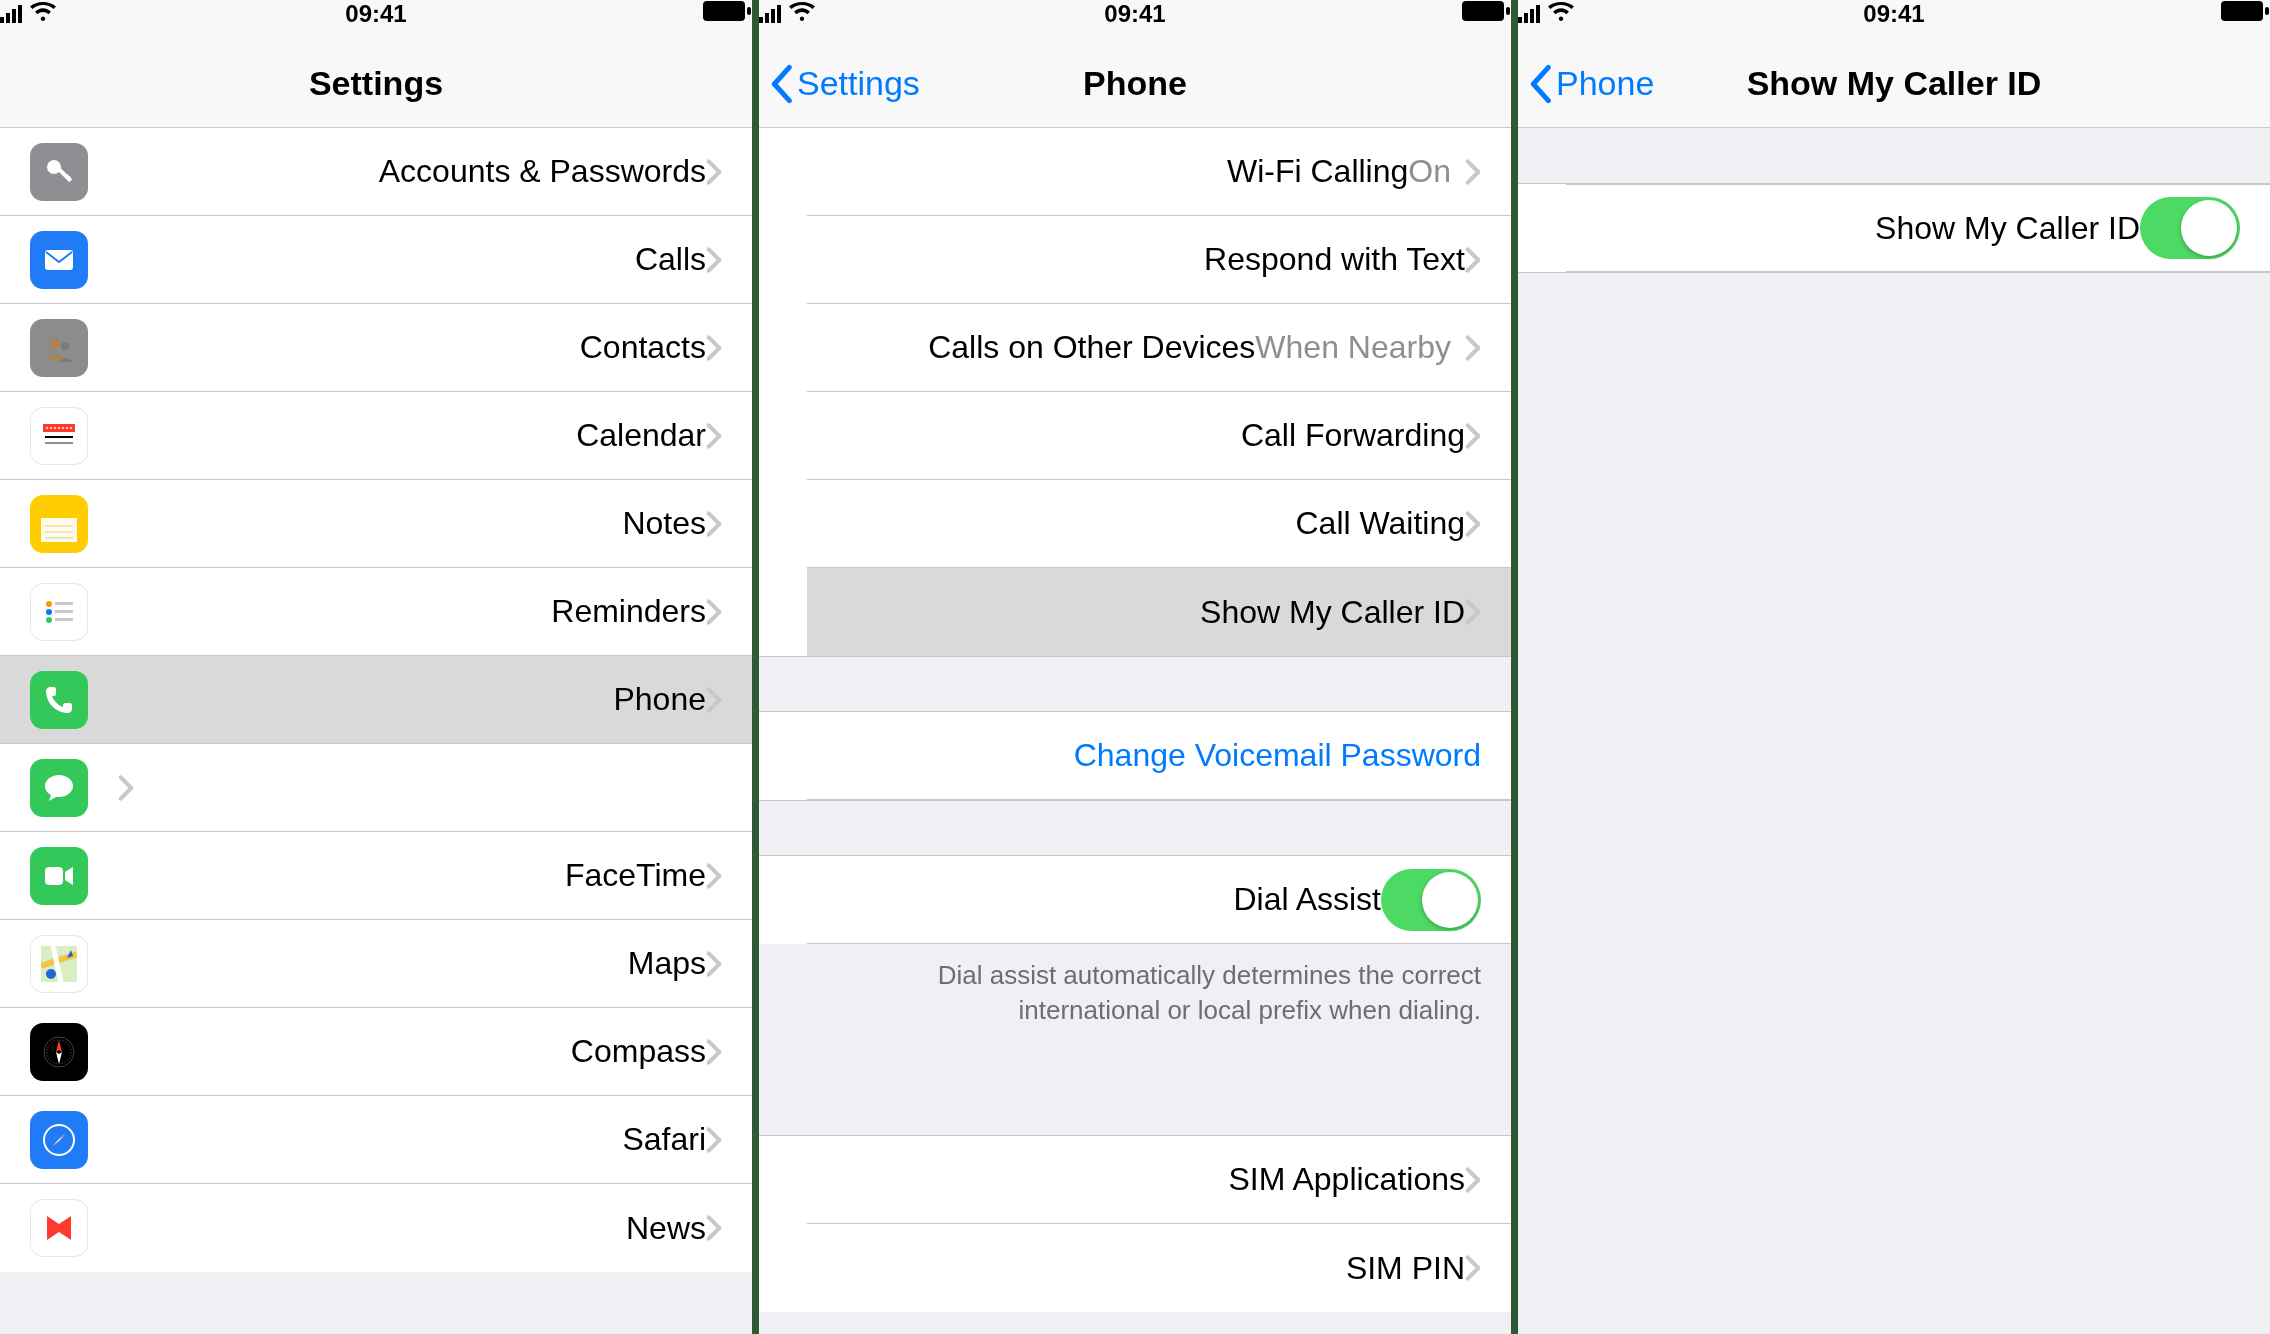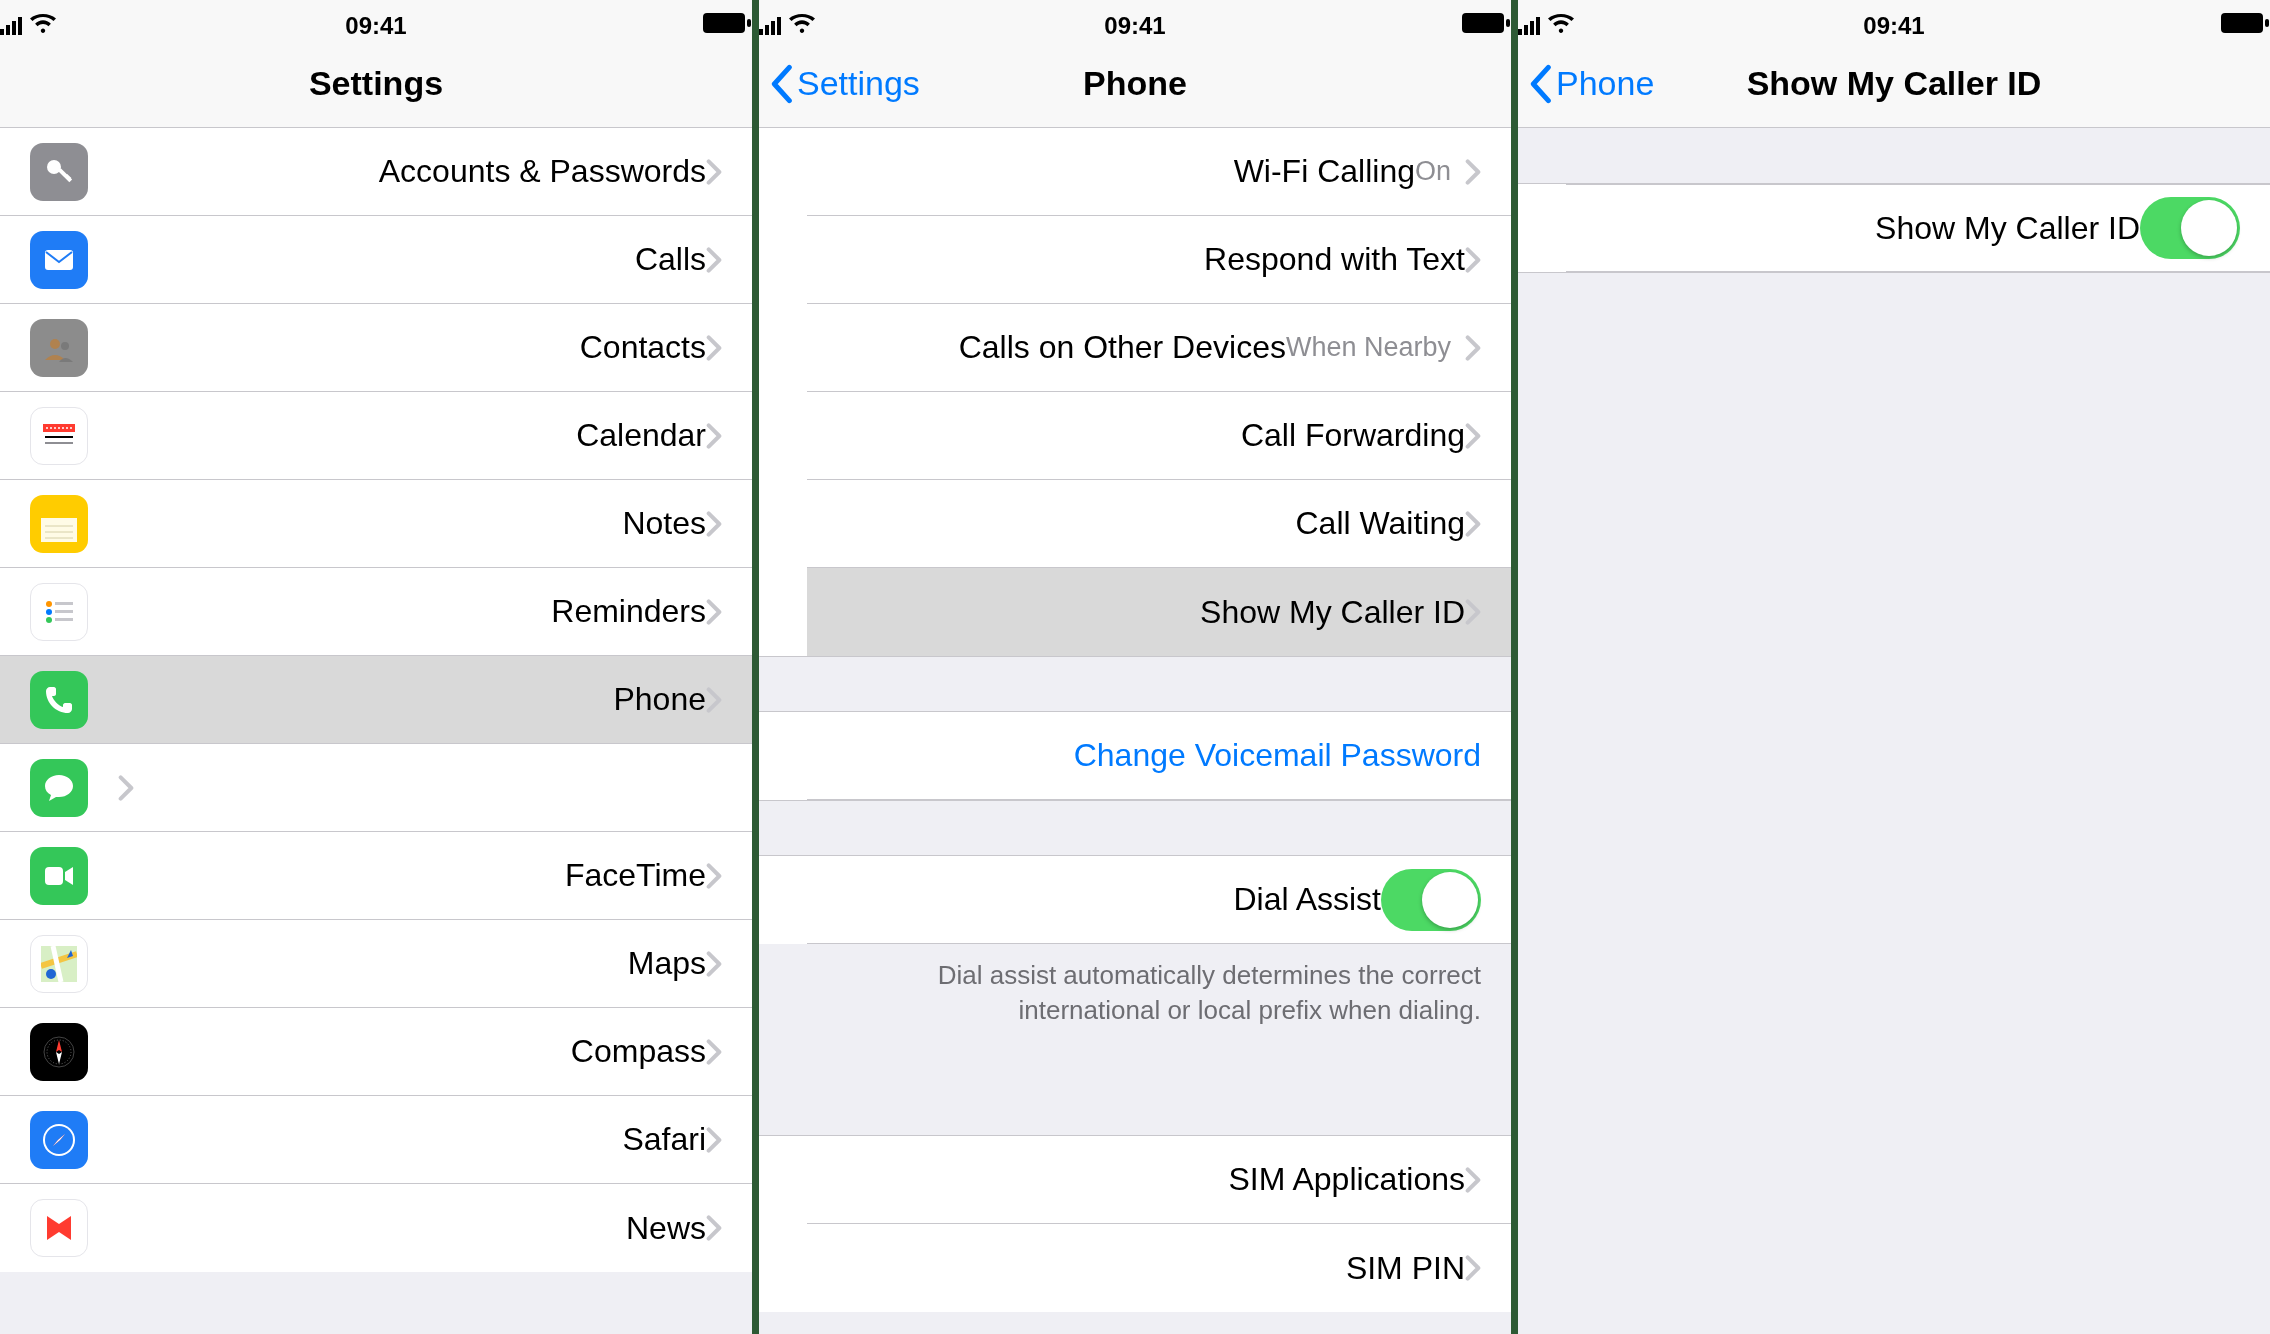--- a/index.html
+++ b/index.html
@@ -13,21 +13,21 @@
     background: #efeff4;
     display: flex;
     flex-direction: column;
     overflow: hidden;
   }
 
   
   .status-bar {
     height: 40px;
     display: flex;
-    align-items: flex-end;
+    align-items: flex-start;
     justify-content: space-between;
     padding: 0 0;
     font-size: 24px;
     font-weight: 600;
     background: #f8f8f8;
     gap: 33px;
   }
   .status-left { display: flex; align-items: center; gap: 8px; }
   .status-center { position: absolute; left: 50%; transform: translateX(-50%);
                    font-weight: 600; }
@@ -72,21 +72,21 @@
     background: #fff;
     font-size: 32px;
     cursor: pointer;
   }
   .row:last-child { border-bottom: none; }
   .row.selected { background: #d9d9d9; }
   .row .icon-slot { width: 58px; height: 58px; border-radius: 13px;
                     margin-right: 30px; flex-shrink: 0; display:flex;
                     align-items:center; justify-content:center; }
   .row .label { flex: 1; color:#000; white-space: nowrap; overflow: hidden; text-overflow: ellipsis; }
-  .row .detail { color: #8e8e93; font-size: 27px; margin-right: 14px; }
+  .row .detail { color: #8e8e93; font-size: 32px; margin-right: 14px; }
   .row .chevron { color: #c7c7cc; font-size: 30px; }
   .row .chevron svg { width: 16px; height: 28px; display:block; }
   .row.link .label { color: #007aff; }
   .row.no-icon { padding-left: 30px; }
   .phone2 .row, .phone3 .row { padding-left: 30px; margin-left: 48px; }
 
   .footer-note { font-size: 26px; color: #6d6d72; padding: 14px 30px 8px 30px;
                  background: #efeff4; line-height: 1.35; }
 
   

